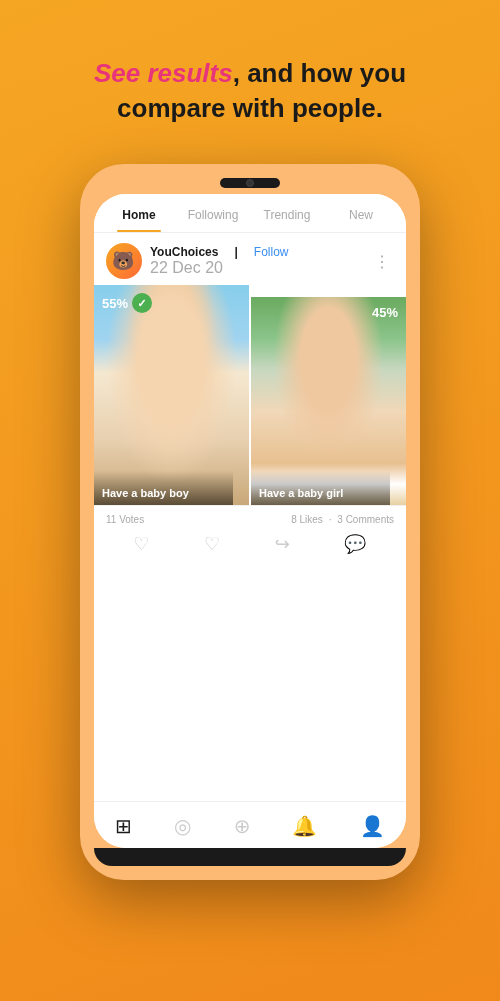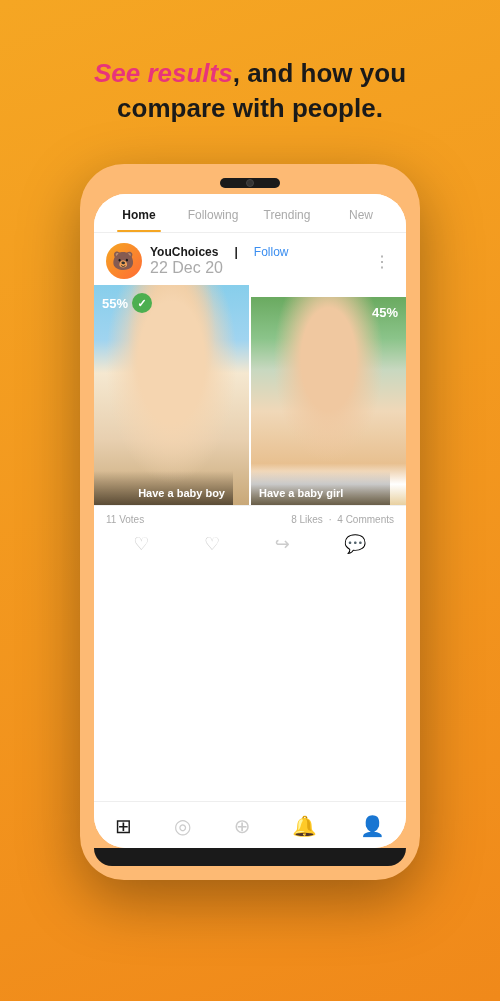--- a/index.html
+++ b/index.html
@@ -201,21 +201,20 @@
       margin: 0;
     }
     .image-cell {
       flex: 1;
       position: relative;
       overflow: hidden;
       background: #ddd;
     }
     .image-cell-left {
       background: linear-gradient(180deg, #c8a882 0%, #b8956a 30%, #d4b090 60%, #e8c8a0 100%);
-      text-align: right;
     }
     .image-cell-right {
       background: linear-gradient(180deg, #a8c4a0 0%, #c8d4b0 30%, #d4c8a8 60%, #f0d0a0 100%);
       margin-top: 12px;
     }
 
     
     .baby-boy-img {
       width: 100%;
       height: 100%;
@@ -379,21 +378,21 @@
           <div class="image-label">Have a baby girl</div>
         </div>
       </div>
 
       <div class="post-footer">
         <div class="vote-counts">
           <span>11 Votes</span>
           <span>
             <span>8 Likes</span>
             &nbsp;·&nbsp;
-            <span>4 Comments</span>
+            <span>3 Comments</span>
           </span>
         </div>
         <div class="action-row">
           <div class="action-btn">♡</div>
           <div class="action-btn">♡</div>
           <div class="action-btn">↪</div>
           <div class="action-btn">💬</div>
         </div>
       </div>
 

